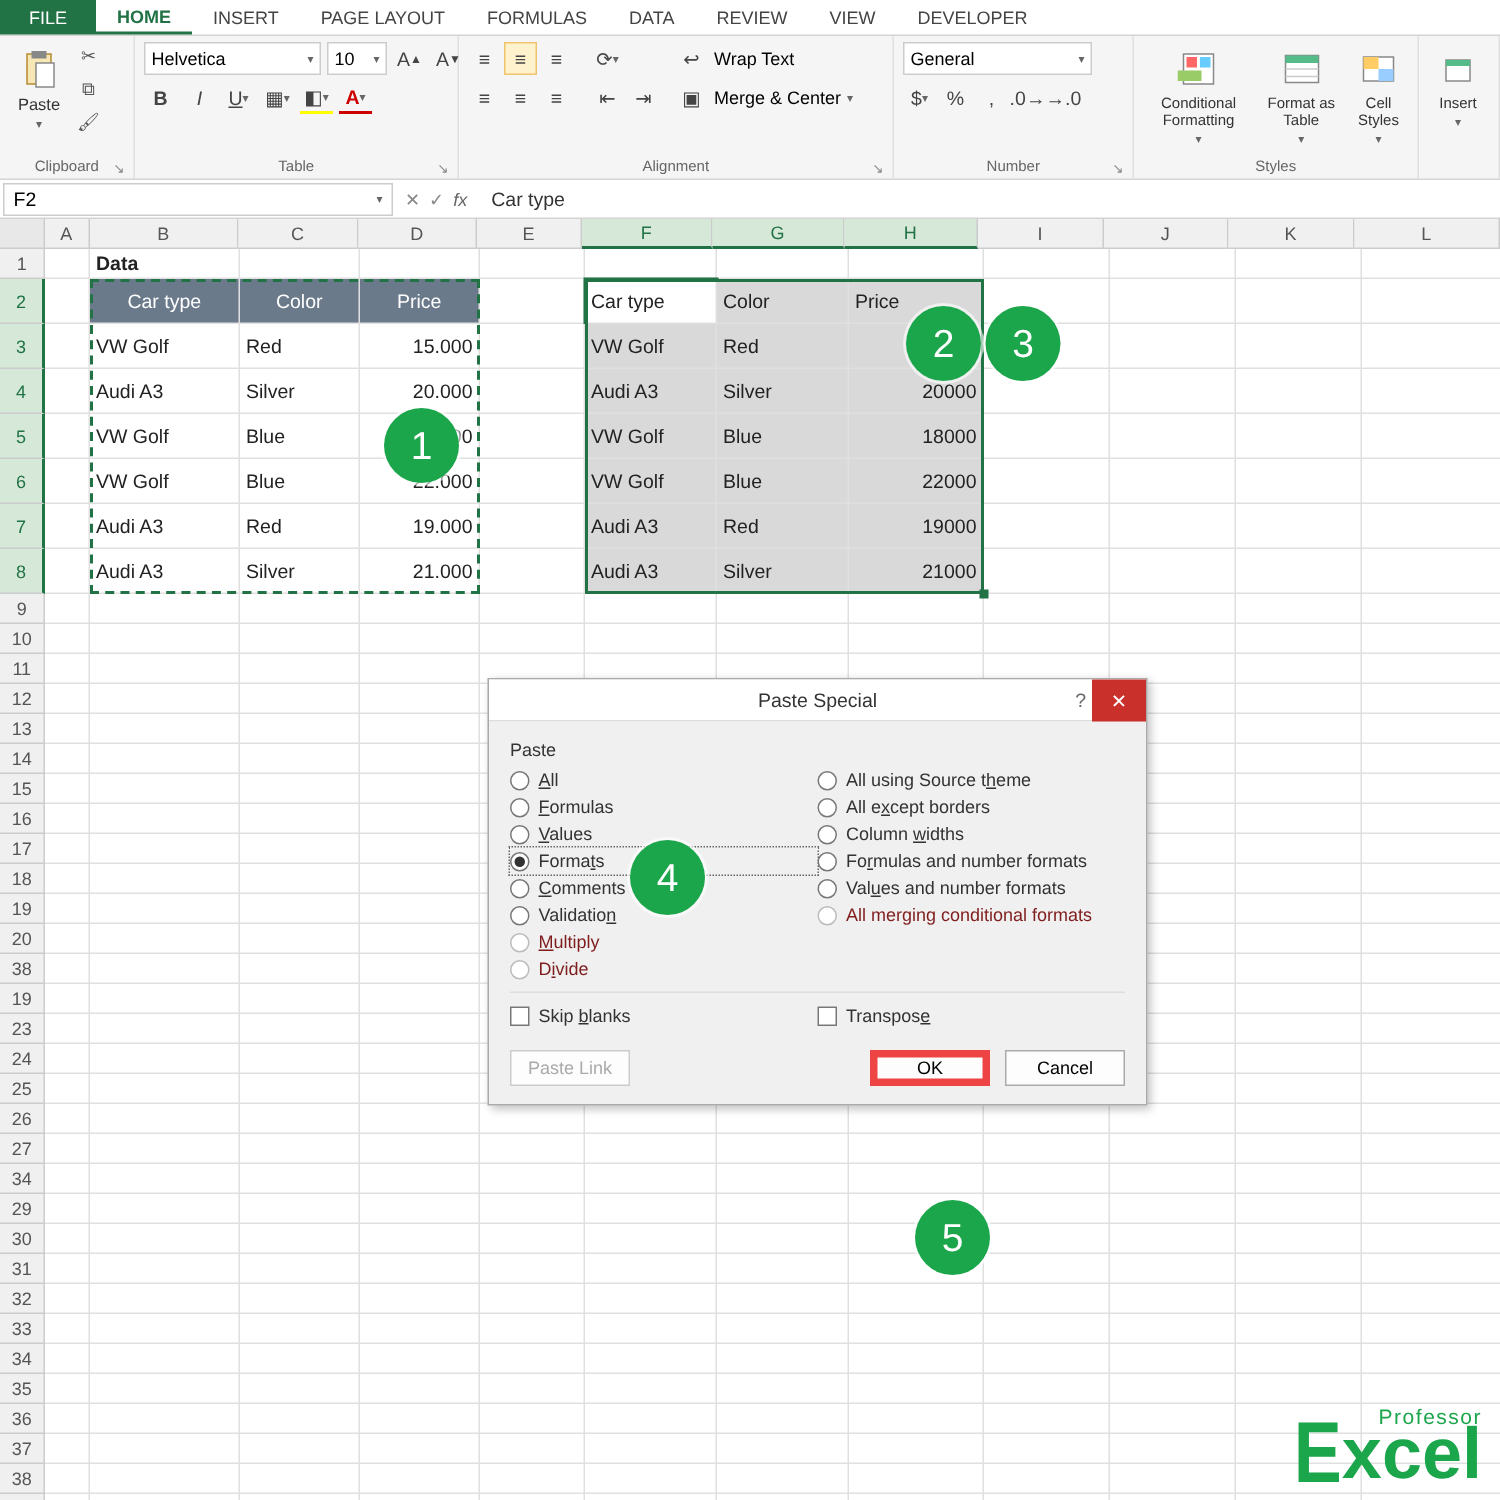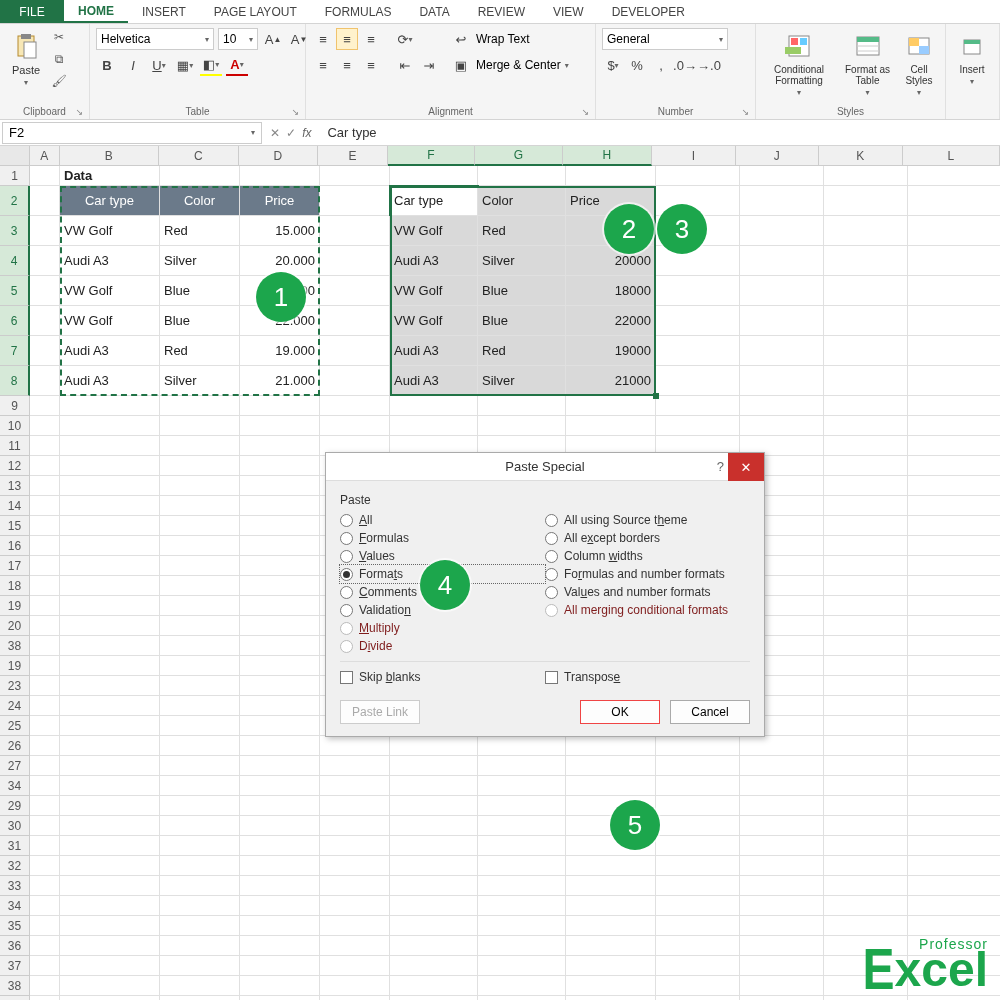--- a/index.html
+++ b/index.html
@@ -82,21 +82,21 @@
 .radio.disabled { border-color: #bbb; }
 .radio .dot { width: 7px; height: 7px; background: #333; border-radius: 50%; }
 .radio-row.sel { outline: 1px dotted #666; }
 .radio-row.sel .lab, .check-row .lab { }
 .lab u { text-decoration: underline; }
 .lab.disabled { color: #7f1d1d; }
 .chk { width: 13px; height: 13px; border: 1px solid #777; background: #fff; }
 .dlg-hr { border-top: 1px solid #ddd; margin: 6px 0; }
 .dlg-buttons { display: flex; justify-content: flex-end; gap: 10px; padding: 6px 14px 12px 14px; }
 .dlg-btn { width: 80px; height: 24px; border: 1px solid #aaa; background: #fdfdfd; font-size: 12px; display: flex; align-items: center; justify-content: center; }
-.dlg-btn.primary { border: 1px solid #ef4444; }
+.dlg-btn.primary { border: 5px solid #ef4444; }
 .dlg-btn.link { color: #aaa; border-color: #ccc; margin-right: auto; }
 
 
 .pelogo { position: absolute; right: 12px; bottom: 12px; font-family: Arial, sans-serif; }
 .pelogo .top { font-size: 14px; color: #1ca64c; text-align: right; letter-spacing: 1px; }
 .pelogo .bot { font-size: 48px; color: #1ca64c; font-weight: 700; line-height: 36px; }
 .pelogo .bot .e1 { display: inline-block; transform: scaleY(1.2); }
 </style>
 </head>
 <body>

